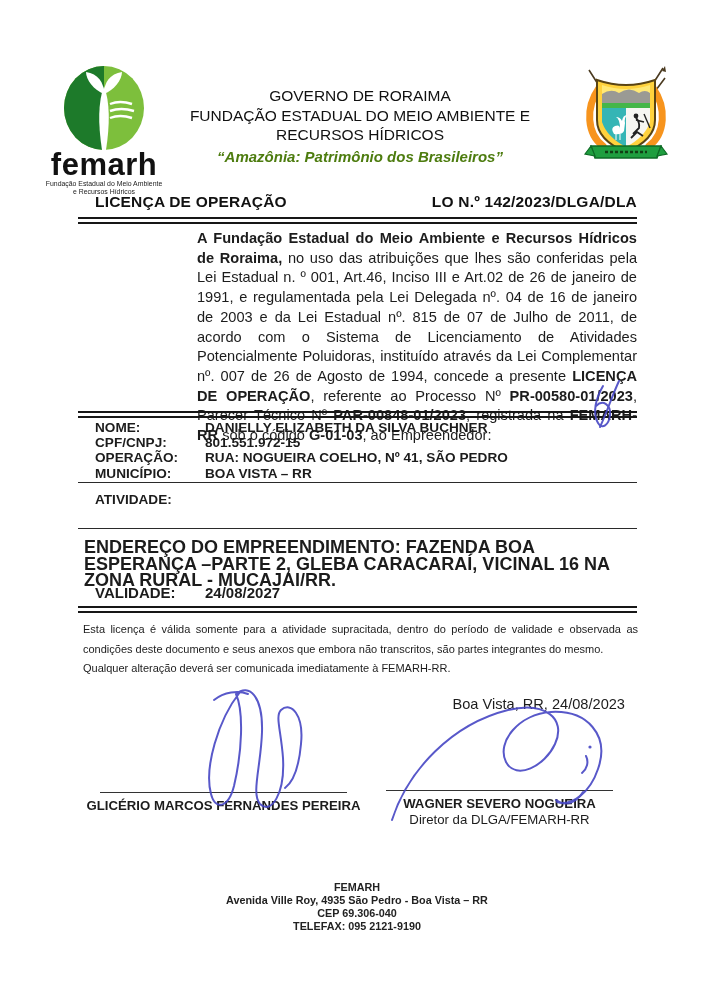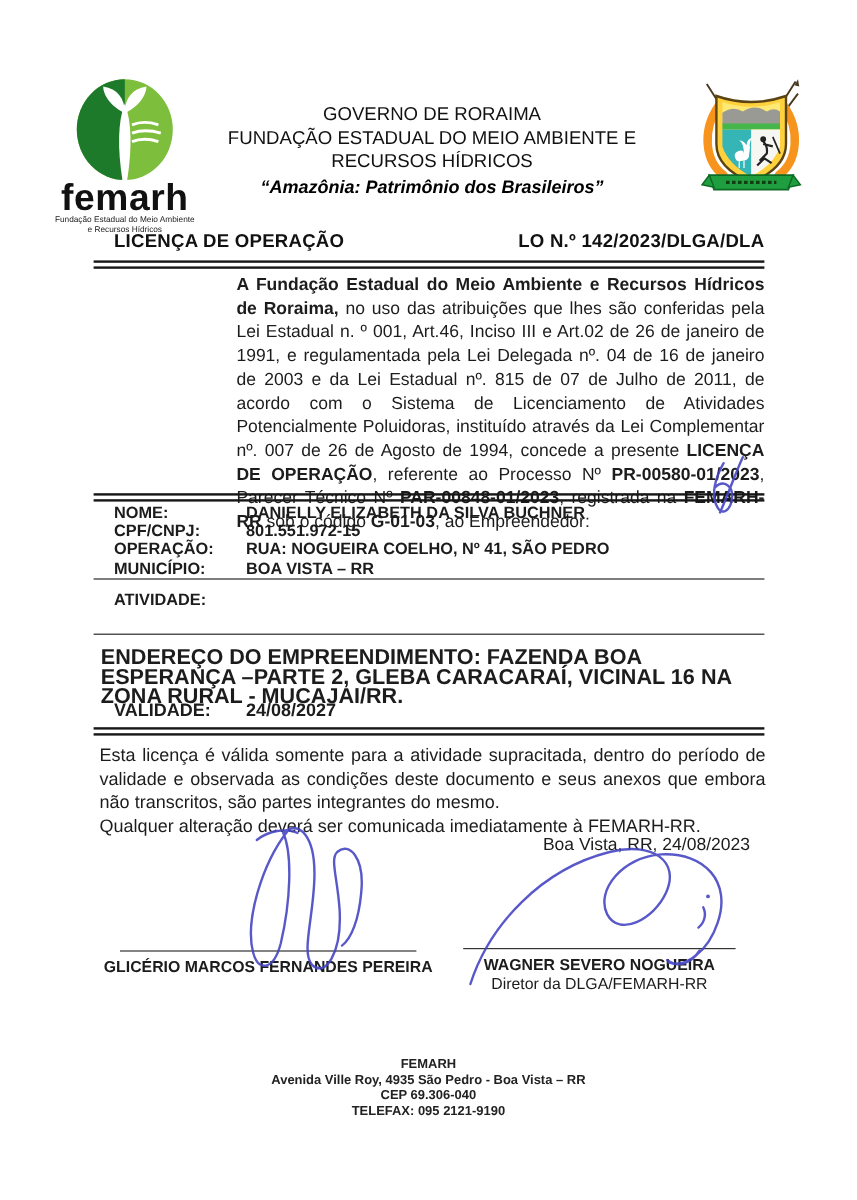--- a/index.html
+++ b/index.html
@@ -19,21 +19,21 @@
   .org{left:150px;top:86px;width:420px;text-align:center;}
   .org-line{font-weight:normal;font-size:15.5px;line-height:19.5px;color:#111;}
   .motto{font-weight:bold;font-style:italic;font-size:15px;margin-top:3px;}
   .coat{left:583px;top:64px;}
   
   .titlebar{left:78px;width:559px;top:193px;display:flex;justify-content:space-between;}
   .titlebar .t{font-weight:bold;font-size:15.5px;letter-spacing:.2px;color:#111;}
   .titlebar .t.left{padding-left:17px;}
   
   .intro{left:197px;width:440px;top:229px;font-size:14.6px;line-height:19.7px;text-align:justify;}
-  .terms{left:83px;width:555px;top:620px;font-size:15px;line-height:19.6px;}
+  .terms{left:83px;width:555px;top:620px;font-size:11px;line-height:19.6px;}
   .terms .just{text-align:justify;}
   
   .holder{left:95px;top:420px;width:540px;font-size:13.6px;line-height:15.2px;font-weight:bold;}
   .hrow{display:flex;}
   .hlabel{width:110px;flex:0 0 110px;}
   .actrow{left:95px;top:492px;width:540px;font-size:13.6px;font-weight:bold;display:flex;gap:42px;}
   .enterprise{left:84px;width:553px;top:539px;font-size:18px;line-height:16.5px;font-weight:bold;}
   .validrow{left:95px;top:584px;width:540px;font-size:15px;font-weight:bold;display:flex;}
   .vlabel{width:110px;flex:0 0 110px;}
   
@@ -67,21 +67,21 @@
     </span>
     <div class="wordmark">femarh</div>
     <div class="logo-sub">Fundação Estadual do Meio Ambiente</div>
     <div class="logo-sub">e Recursos Hídricos</div>
   </div>
 
   <div class="abs org">
     <div class="org-line">GOVERNO DE RORAIMA</div>
     <div class="org-line">FUNDAÇÃO ESTADUAL DO MEIO AMBIENTE E</div>
     <div class="org-line">RECURSOS HÍDRICOS</div>
-    <div class="motto" id="motto" style="color: #000000;">“Amazônia: Patrimônio dos Brasileiros”</div>
+    <div class="motto" id="motto" style="color: #4d7c0f;">“Amazônia: Patrimônio dos Brasileiros”</div>
   </div>
 
   <div class="abs coat">
     <svg width="86" height="102" viewBox="0 0 86 102">
 
       <path d="M20 28 L6 6 M66 26 L80 4 M70 30 L82 14" stroke="#4a3a20" stroke-width="1.6" fill="none"></path>
       <path d="M79 7 l3 -5 l1 6 z" fill="#4a3a20"></path>
 
       <path d="M16 24 C2 44 4 70 20 82" stroke="#f7941d" stroke-width="7" fill="none" stroke-linecap="round"></path>
       <path d="M70 24 C84 44 82 70 66 82" stroke="#f7941d" stroke-width="7" fill="none" stroke-linecap="round"></path>

